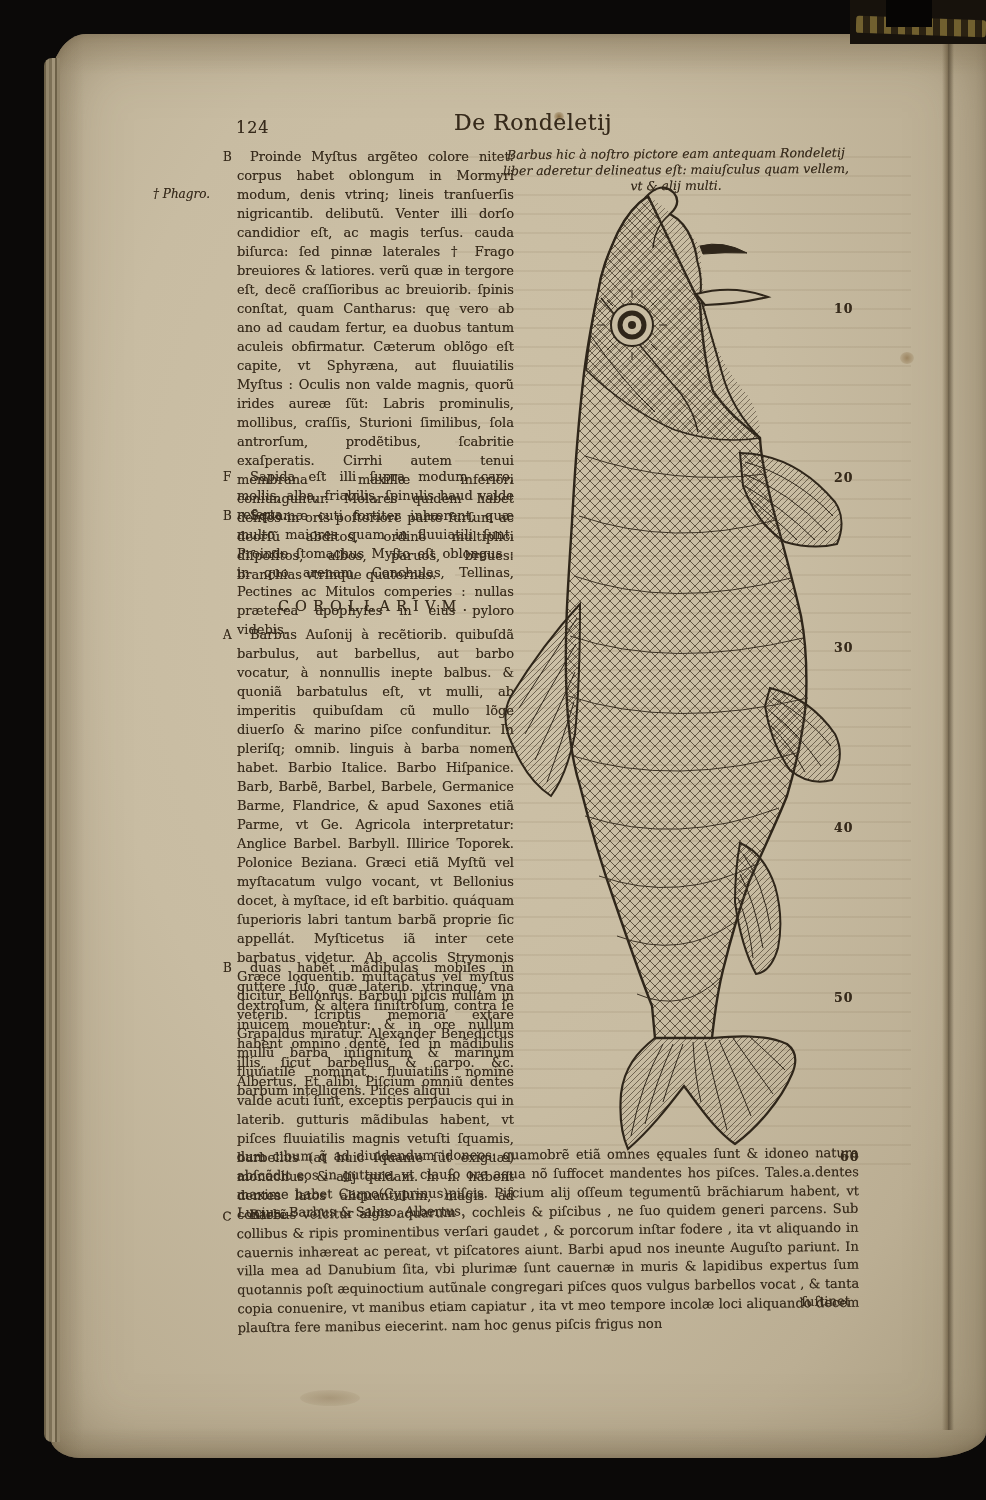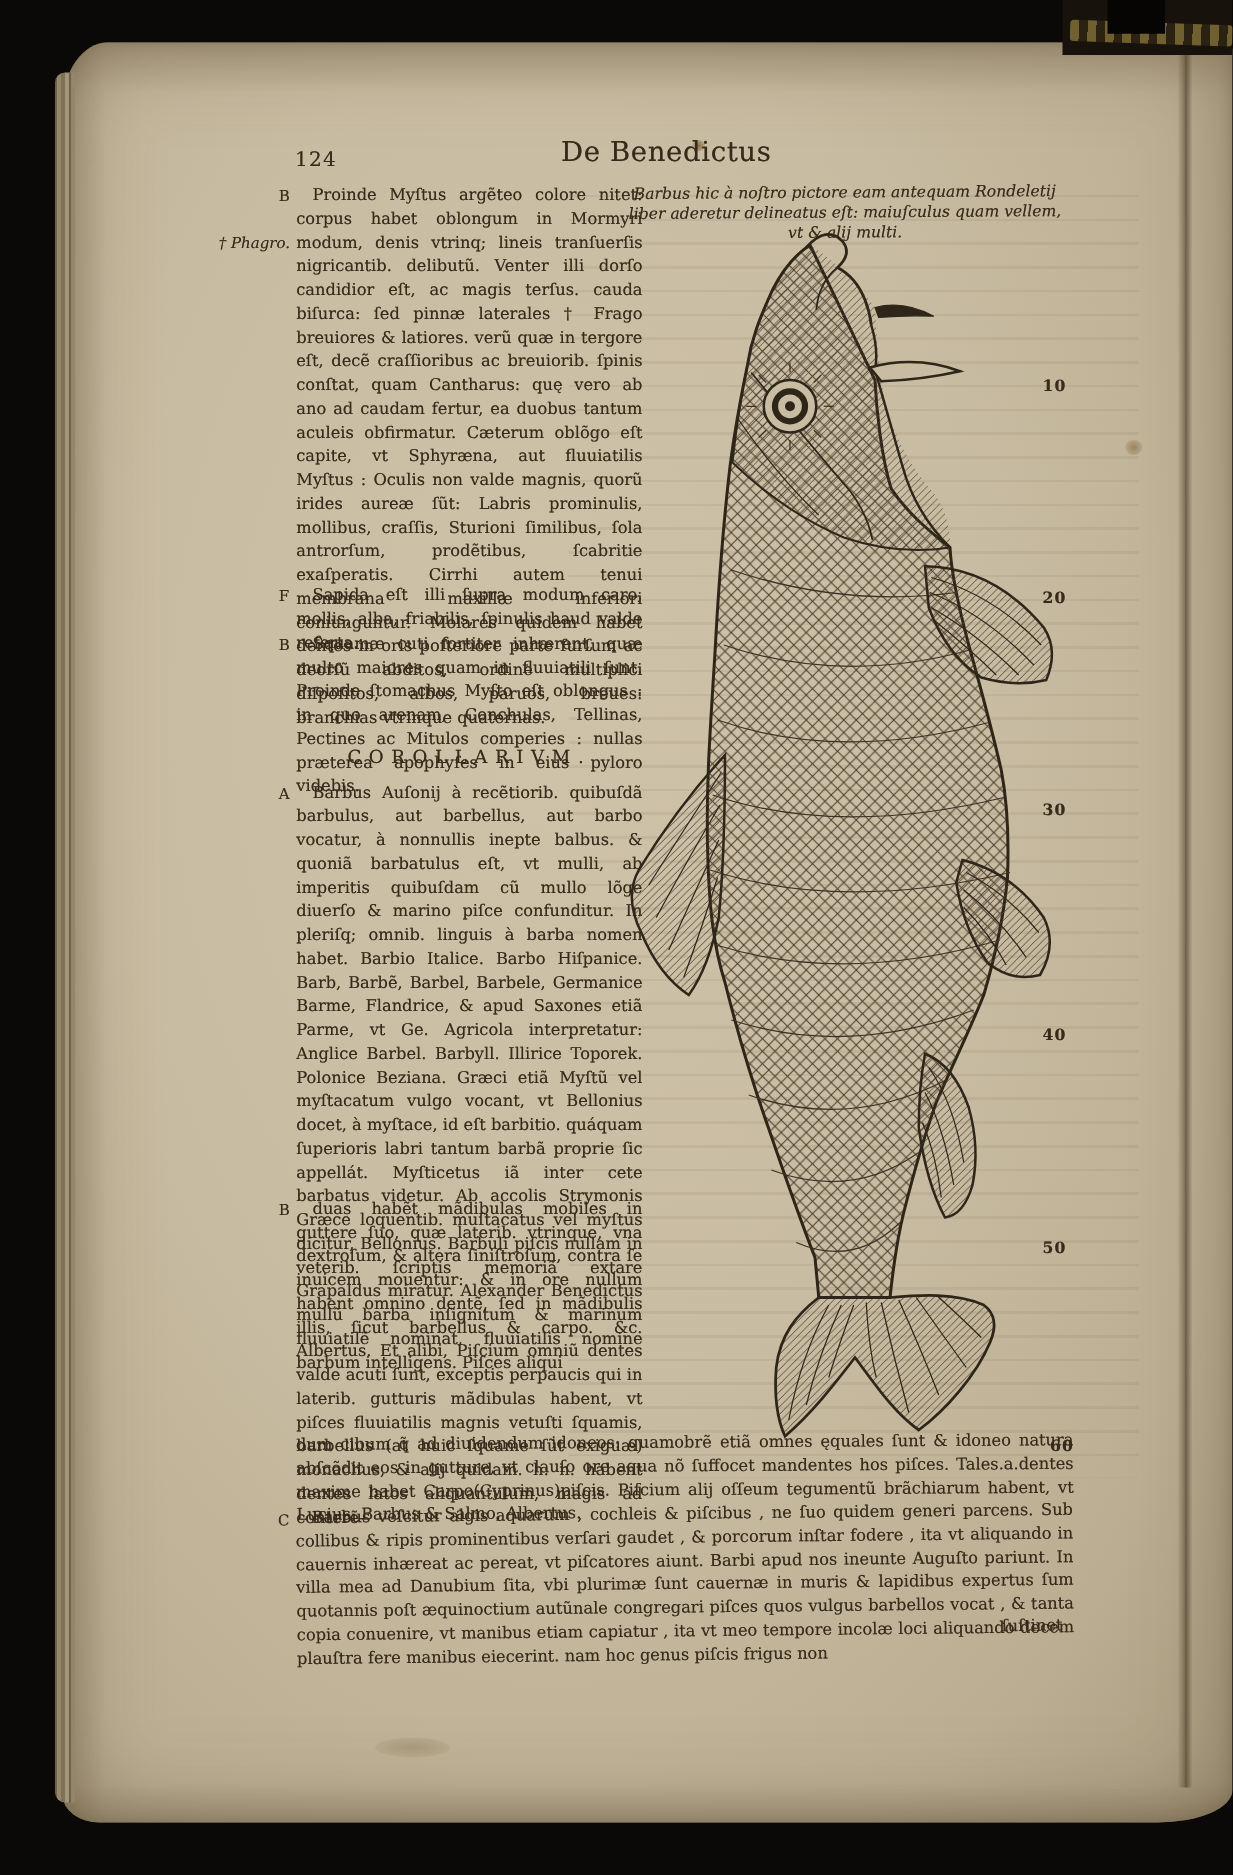--- a/index.html
+++ b/index.html
@@ -28,21 +28,21 @@
   #endband{position:absolute;left:856px;top:18px;width:130px;height:17px;transform:rotate(2deg);
      background:repeating-linear-gradient(90deg,#71602f 0 7px,#2b2212 7px 14px);border-radius:3px;}
   #bindtab{position:absolute;left:886px;top:0;width:46px;height:27px;background:#060504;}
   
   .ink{color:#362a1b;text-shadow:0 0 .5px rgba(54,42,27,.55);}
   #folio{position:absolute;left:236px;top:118px;font-size:16px;letter-spacing:1px;}
   #runtitle{position:absolute;left:408px;top:110px;width:250px;text-align:center;
             font-size:22px;letter-spacing:.5px;}
   #caption{position:absolute;left:500px;top:146px;width:352px;text-align:center;
            font-style:italic;font-size:12.5px;line-height:16px;transform:rotate(-.4deg);}
-  #marginnote{position:absolute;left:153px;top:187px;font-style:italic;font-size:12px;margin-left:22px;}
+  #marginnote{position:absolute;left:153px;top:187px;font-style:italic;font-size:12px;}
   .para{position:absolute;left:237px;width:277px;}
   .body-text{margin:0;font-size:13px;line-height:19px;text-align:justify;text-indent:13px;}
   .mletter{position:absolute;left:-14px;top:3px;font-size:12px;}
   .it{}
   #corollarium{position:absolute;left:237px;top:598px;width:277px;text-align:center;
                font-size:14.5px;letter-spacing:.42em;}
   .wide{width:622px;}
   .wide .body-text{font-size:13px;line-height:18.8px;text-indent:0;}
   #wide1{transform:rotate(-.35deg);}
   #wideC{transform:rotate(-.6deg);}
@@ -65,21 +65,21 @@
   <div id="crease"></div>
   <div id="binding"></div>
   <div id="endband"></div>
   <div id="bindtab"></div>
 
   <div class="fox" style="left:554px;top:112px;width:10px;height:9px;background:radial-gradient(circle,#8a6f46,rgba(138,111,70,0));"></div>
   <div class="fox" style="left:900px;top:352px;width:14px;height:12px;background:radial-gradient(circle,rgba(140,112,72,.7),rgba(140,112,72,0));"></div>
   <div class="fox" style="left:300px;top:1390px;width:60px;height:16px;background:radial-gradient(ellipse,rgba(128,104,70,.35),rgba(128,104,70,0));"></div>
 
   <div id="folio" class="ink">124</div>
-  <div id="runtitle" class="ink">De Benedictus</div>
+  <div id="runtitle" class="ink">De Rondeletij</div>
 
   <div id="caption" class="ink">Barbus hic à noſtro pictore eam antequam Rondeletij liber aderetur delineatus eſt: maiuſculus quam vellem, vt &amp; alij multi.</div>
 
   <div id="marginnote" class="ink">† Phagro.</div>
 
   <div class="para" style="top:147px">
     <span class="mletter ink">B</span>
     <p class="body-text ink"><span>Proinde Myſtus argẽteo colore nitet: corpus habet oblongum in Mormyri modum, denis vtrinq; lineis tranſuerſis nigricantib. delibutũ. Venter illi dorſo candidior eſt, ac magis terſus. cauda biſurca: ſed pinnæ laterales † Frago breuiores &amp; latiores. verũ quæ in tergore eſt, decẽ craſſioribus ac breuiorib. ſpinis conſtat, quam Cantharus: quę vero ab ano ad caudam fertur, ea duobus tantum aculeis obfirmatur. Cæterum oblõgo eſt capite, vt Sphyræna, aut fluuiatilis Myſtus : Oculis non valde magnis, quorũ irides aureæ ſũt: Labris prominulis, mollibus, craſſis, Sturioni ſimilibus, ſola antrorſum, prodẽtibus, ſcabritie exaſperatis. Cirrhi autem tenui membrana maxillæ inferiori coniunguntur. Molares quidem habet dentes in oris poſteriore parte ſurſum ac deorſũ abditos, ordine multiplici diſpoſitos, albos, paruos, breues: branchias vtrinque quaternas.</span></p>
   </div>
   <div class="para" style="top:467px">

